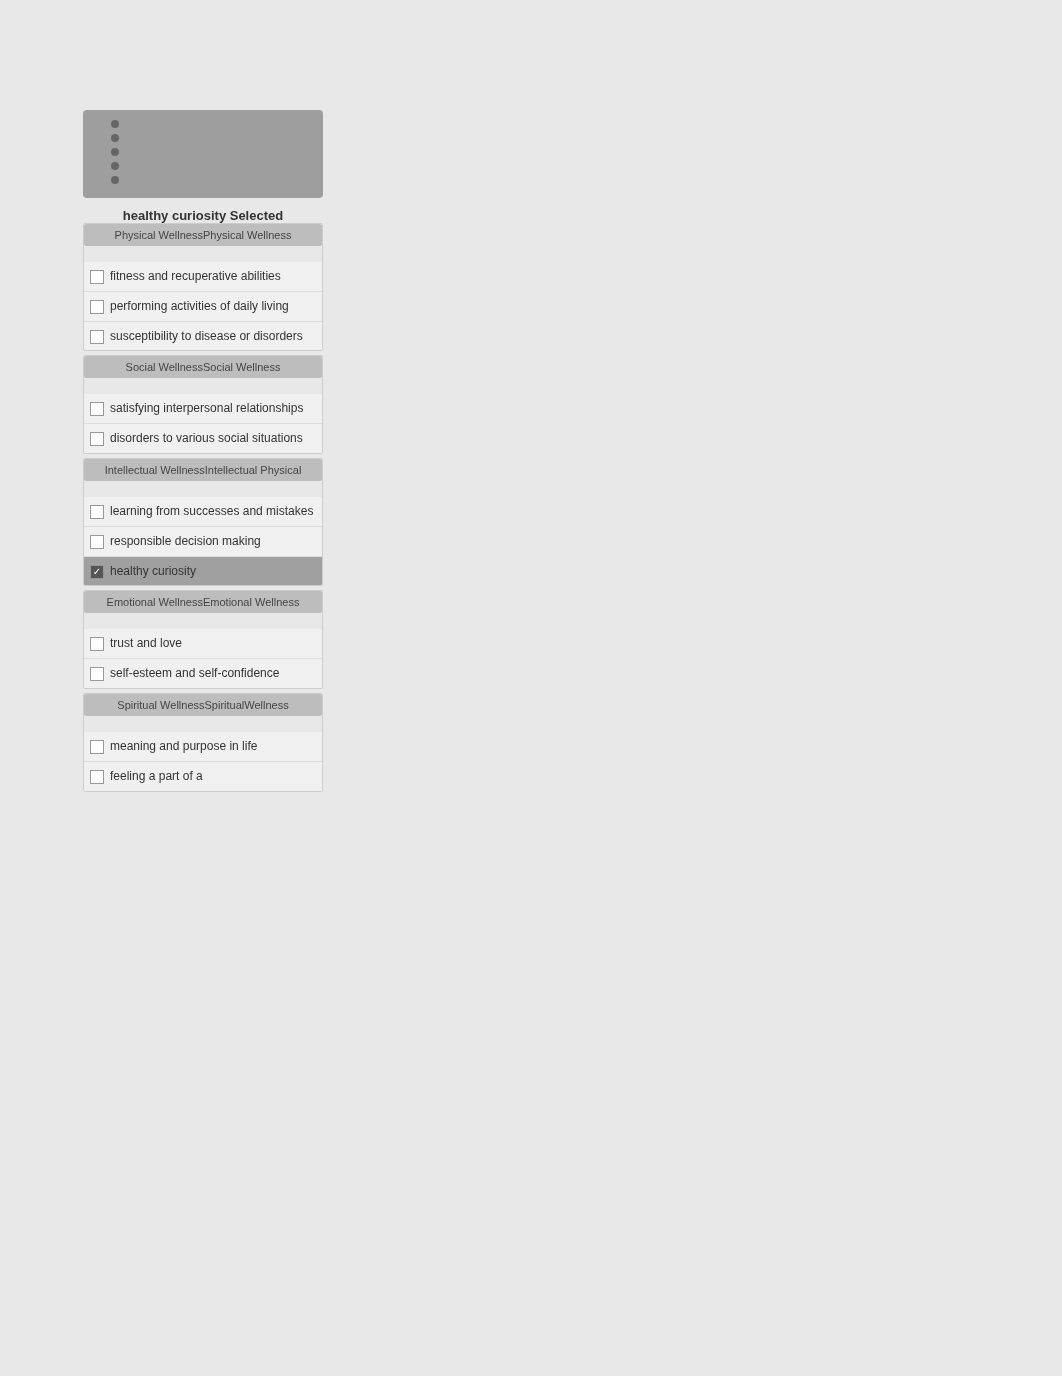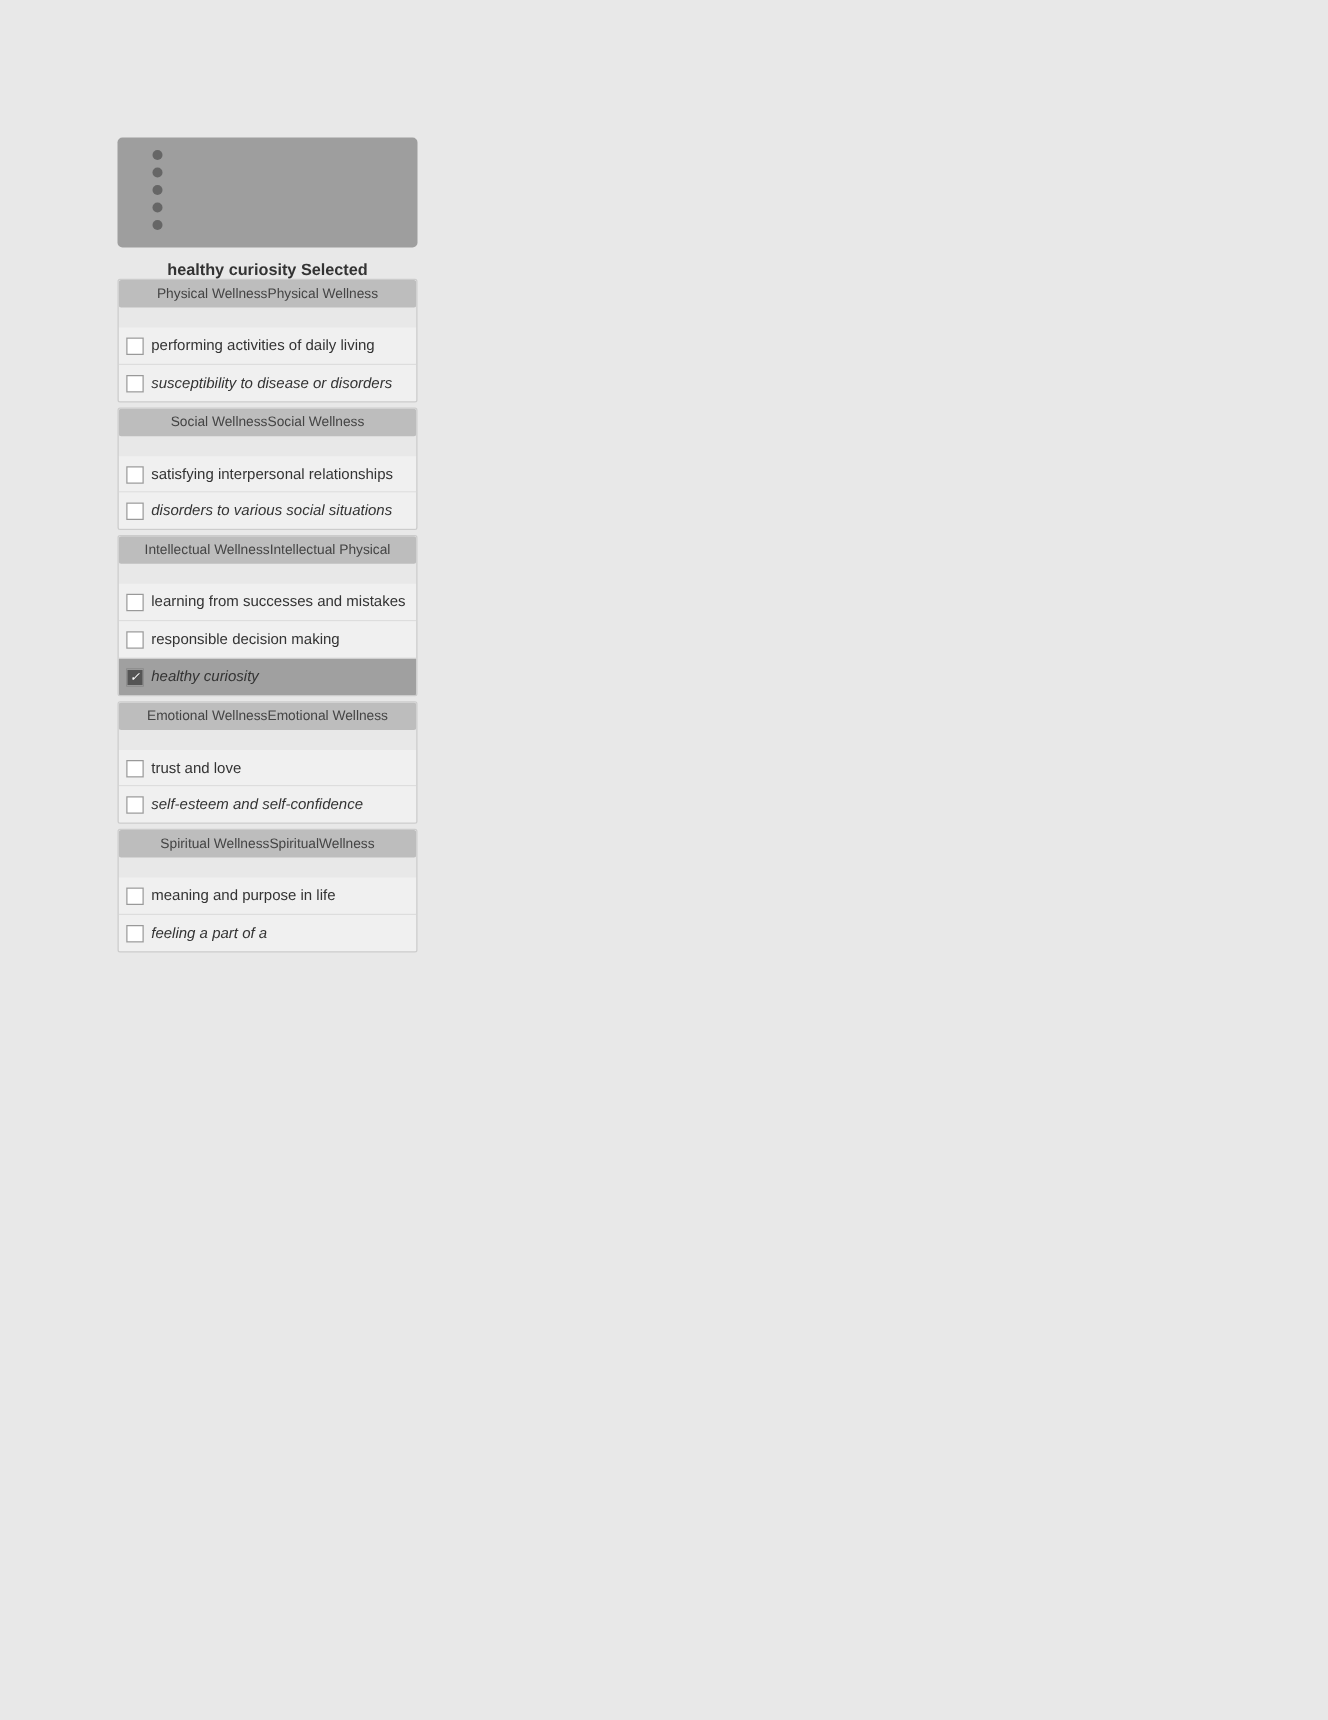--- a/index.html
+++ b/index.html
@@ -7,21 +7,21 @@
       background: #e8e8e8;
       font-family: Arial, sans-serif;
       font-size: 13px;
       color: #333;
       min-height: 1376px;
       min-width: 1062px;
     }
 
     .container {
       position: absolute;
-      left: 94px;
+      left: 83px;
       top: 110px;
       width: 240px;
     }
 
     
     .selected-box {
       background: #9e9e9e;
       border-radius: 4px;
       padding: 10px 8px;
       margin-bottom: 6px;
@@ -64,21 +64,20 @@
     .list-item {
       display: flex;
       align-items: flex-start;
       padding: 6px 8px 6px 6px;
       background: #f0f0f0;
       border-bottom: 1px solid #ddd;
       gap: 6px;
     }
     .list-item:last-child {
       border-bottom: none;
-      font-style: italic;
     }
     .list-item .checkbox {
       width: 14px;
       height: 14px;
       border: 1px solid #999;
       background: #fff;
       flex-shrink: 0;
       margin-top: 2px;
       cursor: pointer;
       display: flex;
@@ -123,20 +122,24 @@
     </div>
   </div>
   <div class="selected-label">healthy curiosity Selected</div>
 
   <div class="section-block">
     <div class="section-header">
       <span>Physical WellnessPhysical Wellness</span>
     </div>
     <div class="list-item">
       <div class="checkbox"></div>
+      <span class="list-item-text">fitness and recuperative abilities</span>
+    </div>
+    <div class="list-item">
+      <div class="checkbox"></div>
       <span class="list-item-text">performing activities of daily living</span>
     </div>
     <div class="list-item">
       <div class="checkbox"></div>
       <span class="list-item-text">susceptibility to disease or disorders</span>
     </div>
   </div>
 
   <div class="section-block">
     <div class="section-header">

